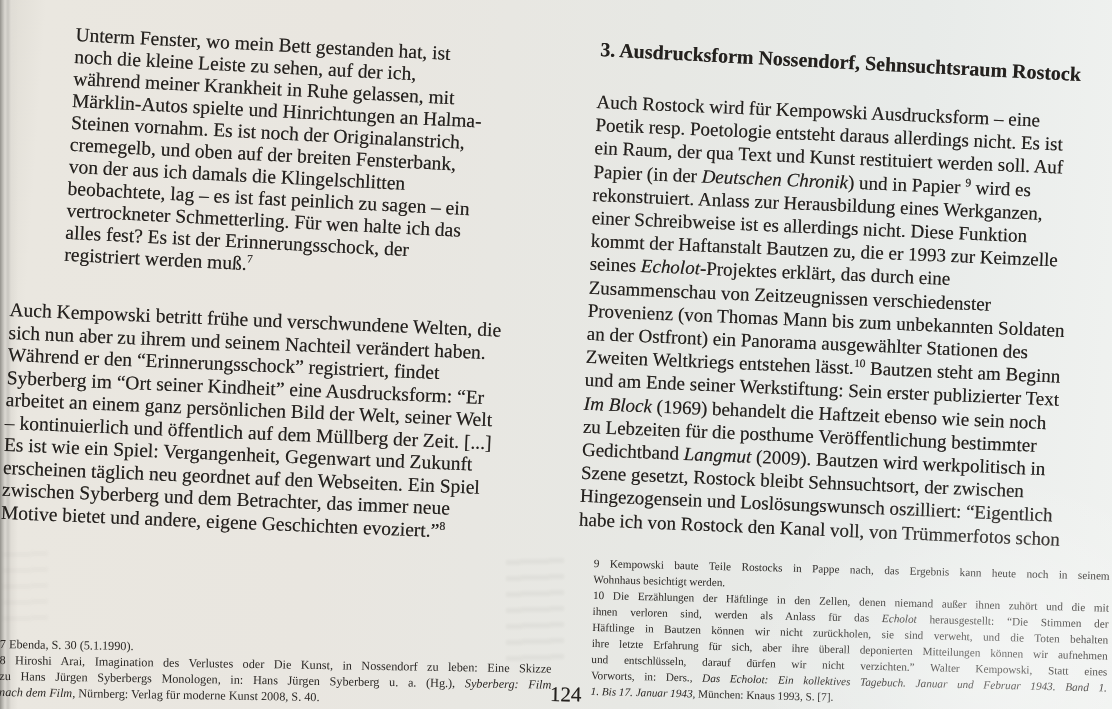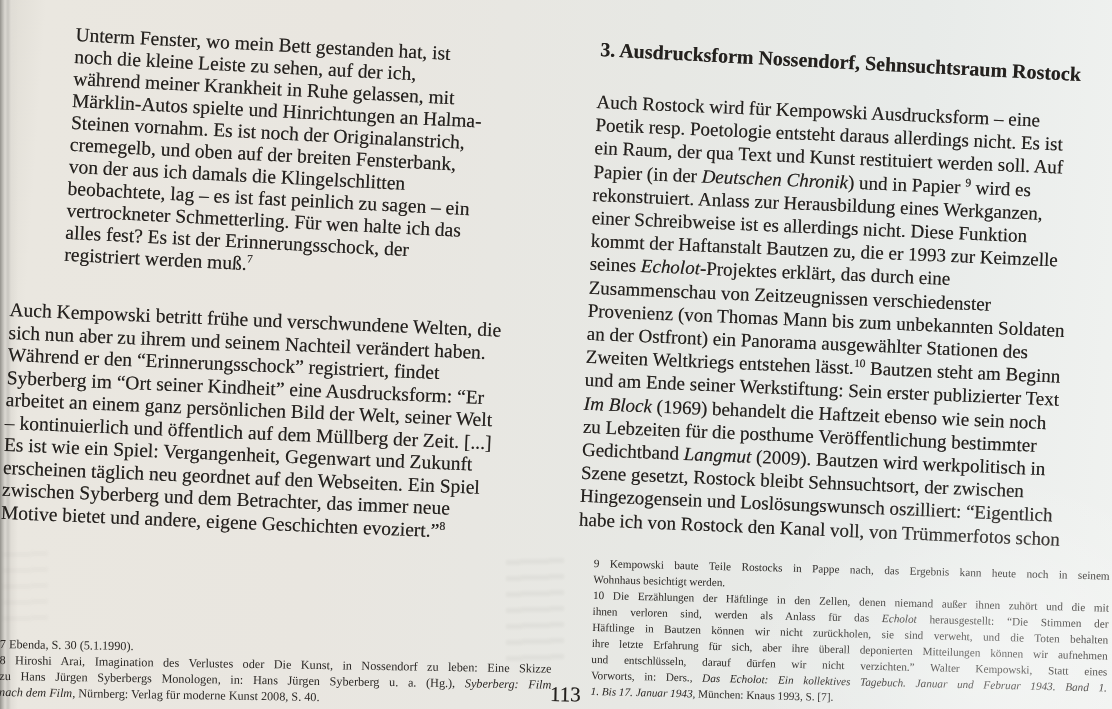--- a/index.html
+++ b/index.html
@@ -127,18 +127,18 @@
           <span class="line"><span>ihnen verloren sind, werden als Anlass für das </span><span class="it">Echolot</span><span> herausgestellt: “Die Stimmen der</span></span>
           <span class="line"><span>Häftlinge in Bautzen können wir nicht zurückholen, sie sind verweht, und die Toten behalten</span></span>
           <span class="line"><span>ihre letzte Erfahrung für sich, aber ihre überall deponierten Mitteilungen können wir aufnehmen</span></span>
           <span class="line"><span>und entschlüsseln, darauf dürfen wir nicht verzichten.” Walter Kempowski, Statt eines</span></span>
           <span class="line"><span>Vorworts, in: Ders., </span><span class="it">Das Echolot: Ein kollektives Tagebuch. Januar und Februar 1943. Band 1.</span></span>
           <span class="line"><span class="it">1. Bis 17. Januar 1943</span><span>, München: Knaus 1993, S. [7].</span></span>
         </div>
     </div>
   </div>
 
-  <div class="block page-num ink">113</div>
+  <div class="block page-num ink">124</div>
 
   <div class="smudge smudge-a"></div>
   <div class="smudge smudge-b"></div>
 
 </div>
 
 </body></html>

